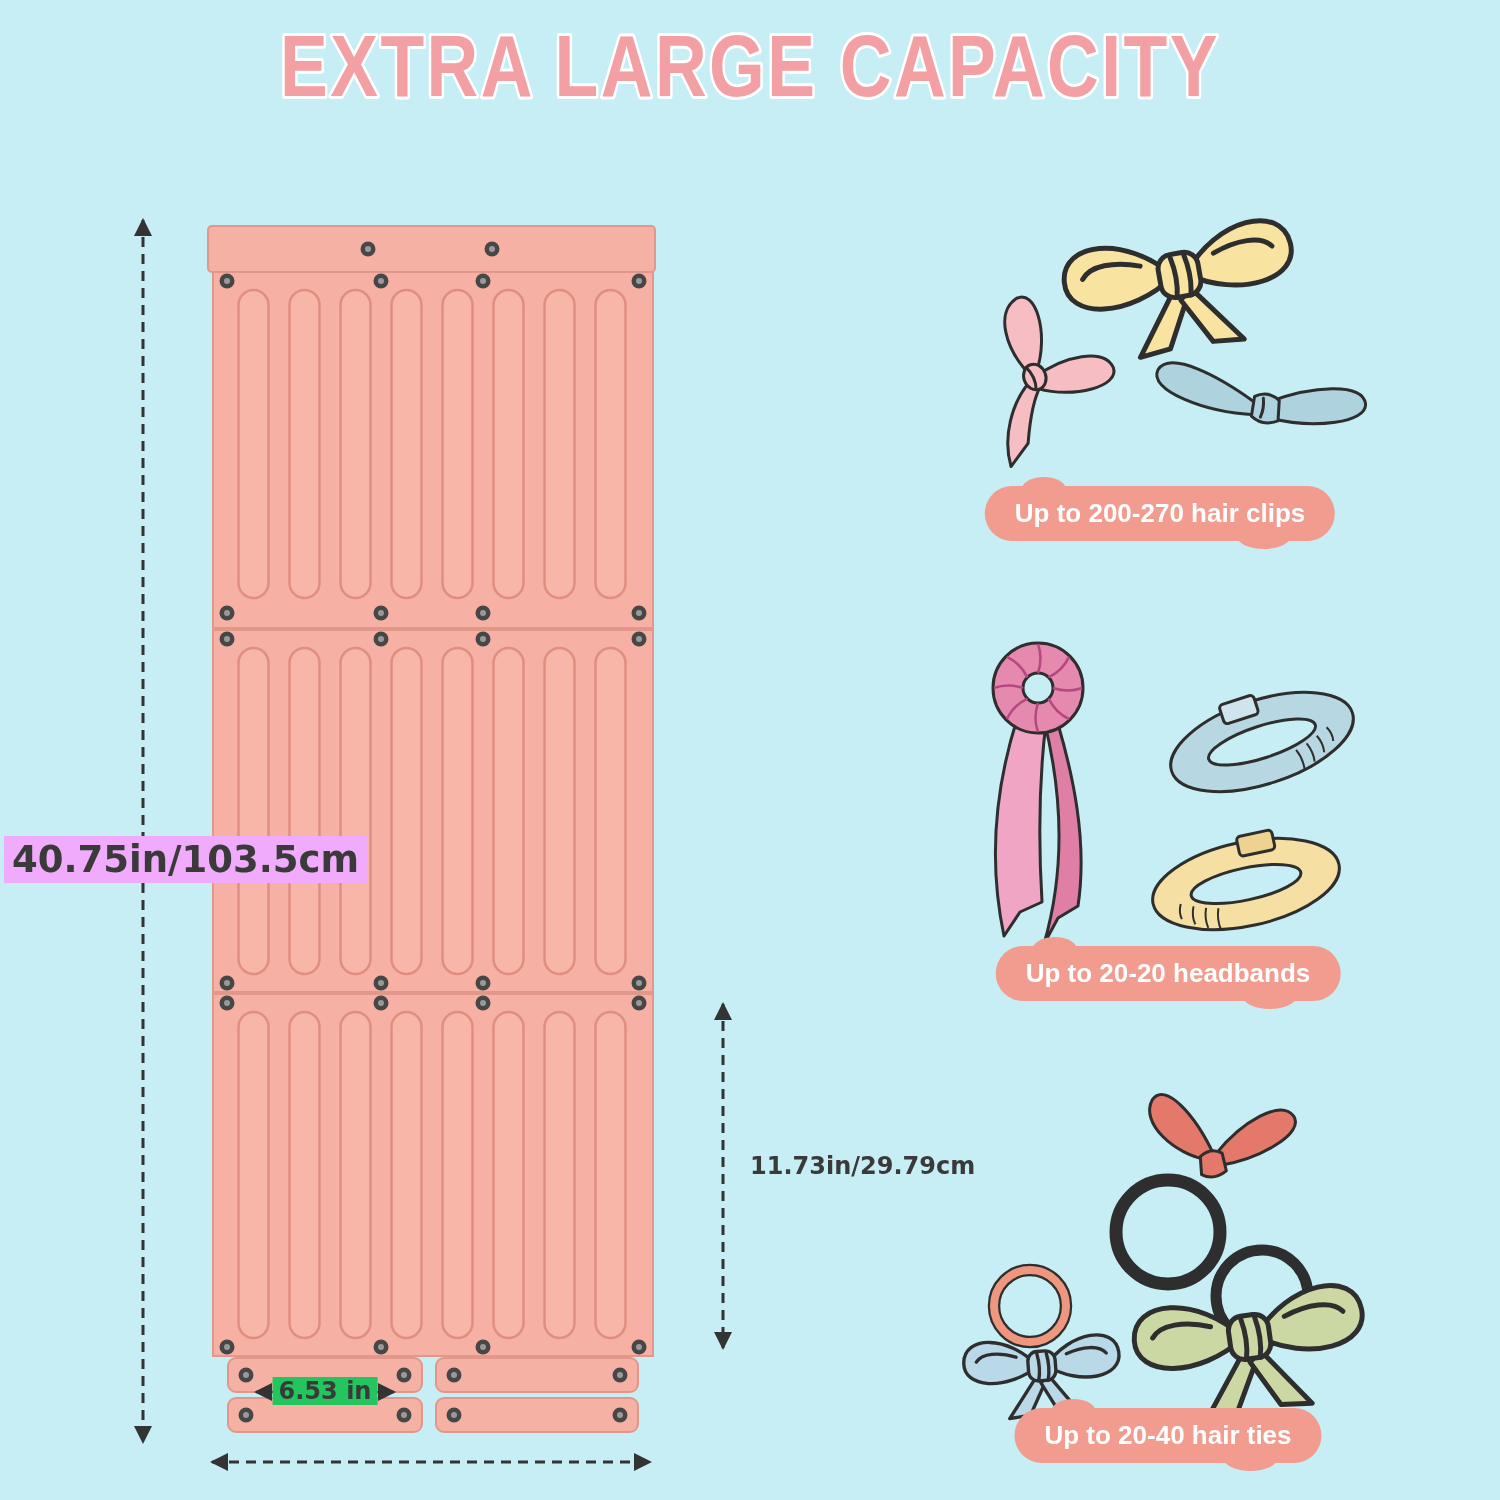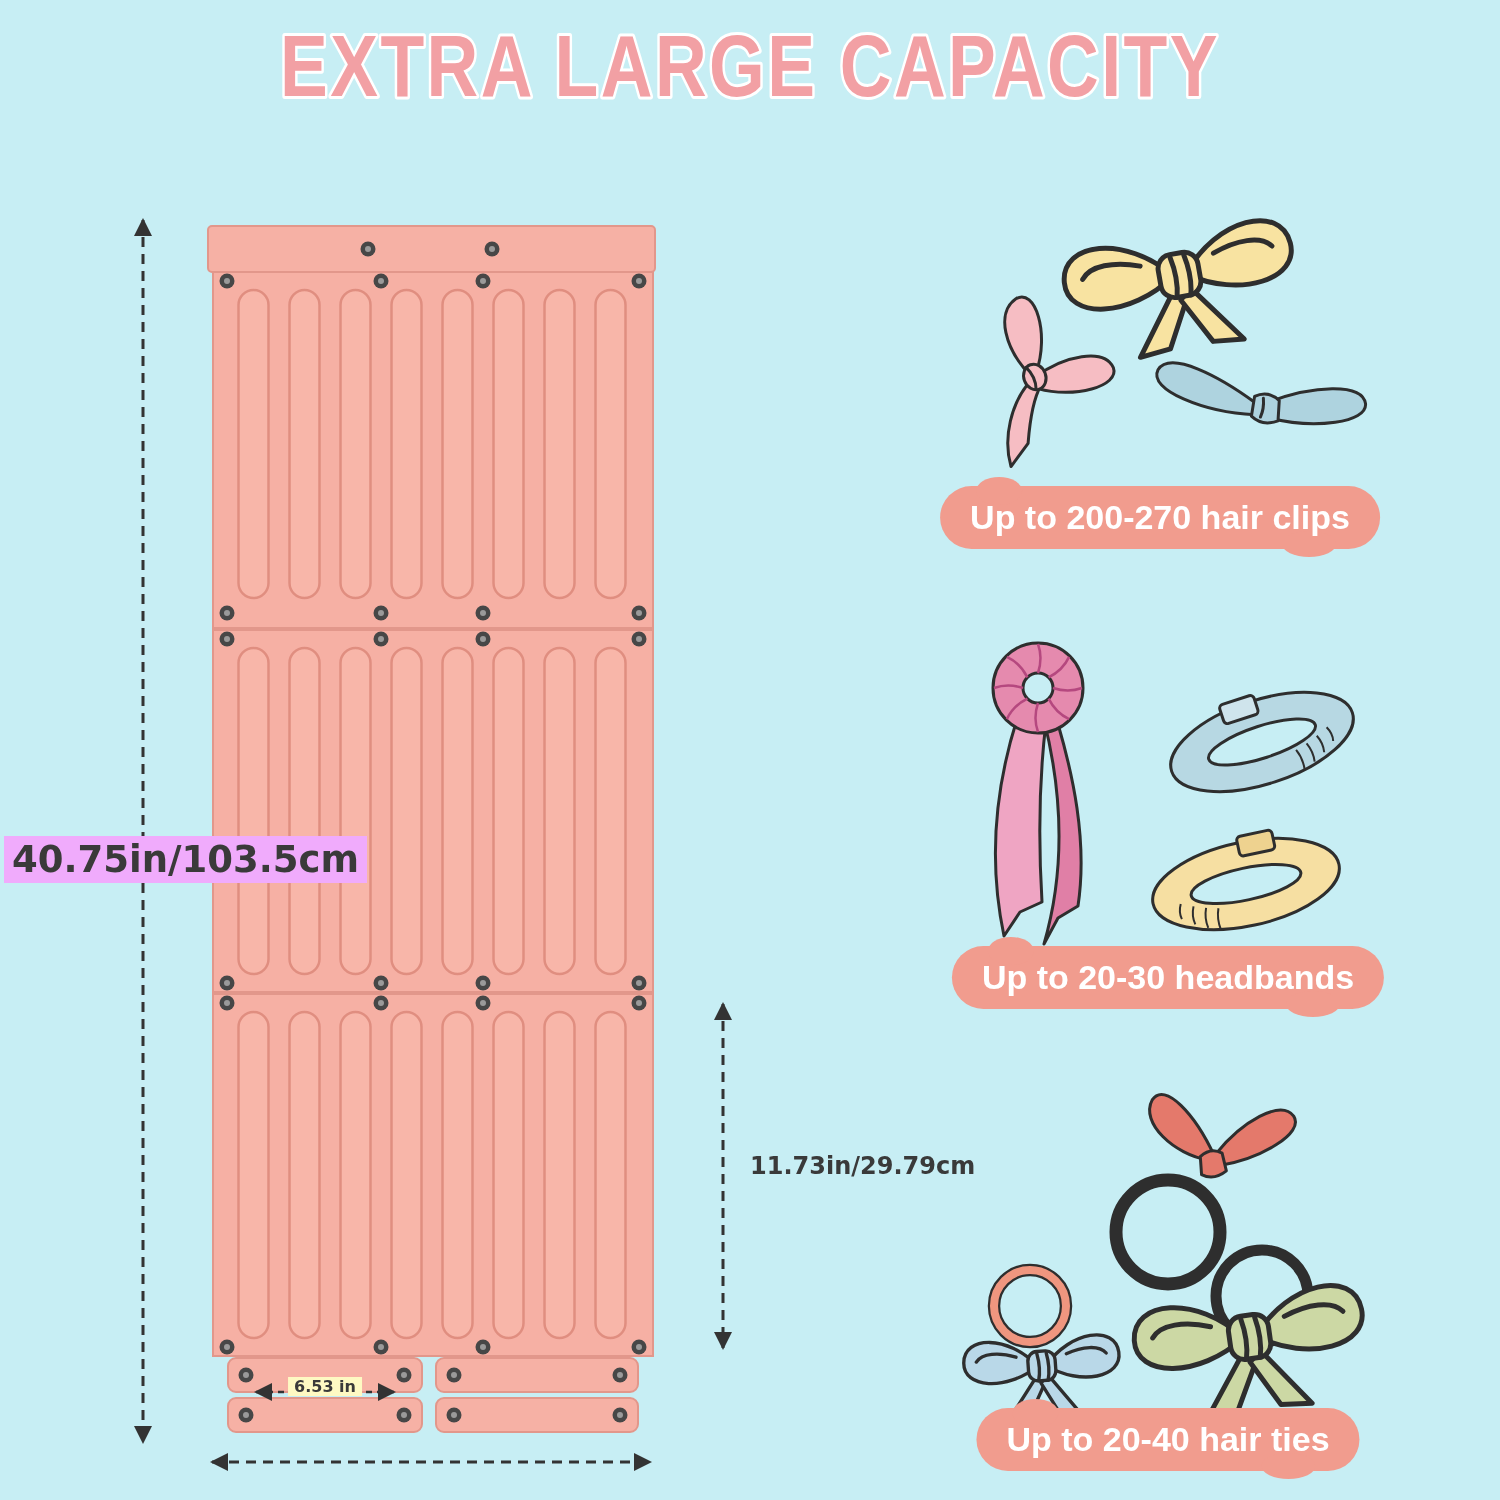--- a/index.html
+++ b/index.html
@@ -18,27 +18,27 @@
     font-weight:bold;
     color:#3a3a3a;
     background:#f0abfc;
     white-space:nowrap;
     padding:2px 8px;
     text-align:center;
   }
   .dim-total{left:4px;top:836px;font-size:37px}
   .dim-panel{left:742px;top:1150px;font-size:24px;background:transparent}
   .dim-width{left:430px;top:1436px;font-size:37px;transform:translateX(-50%)}
-  .dim-strip{left:325px;top:1377px;font-size:16px;background:#fef9c3;transform:translateX(-50%);padding:0 6px}
+  .dim-strip{left:325px;top:1377px;font-size:24px;background:#22c55e;transform:translateX(-50%);padding:0 6px}
   .cloud{
     position:absolute;
     background:#f19c8e;
     color:#ffffff;
     font-weight:bold;
-    font-size:34px;
+    font-size:26px;
     padding:12px 30px;
     border-radius:38px;
     white-space:nowrap;
     transform:translateX(-50%);
     text-align:center;
   }
   .cloud::before,.cloud::after{
     content:"";position:absolute;background:#f19c8e;border-radius:50%;
     width:46px;height:28px;top:-9px;left:36px;z-index:-1;
   }
@@ -254,15 +254,15 @@
         <use href="#bowClassic"></use>
       </g>
     </g>
   </svg>
 
   <div class="dim dim-total">40.75in/103.5cm</div>
   <div class="dim dim-panel">11.73in/29.79cm</div>
   <div class="dim dim-strip">6.53 in</div>
 
   <div class="cloud cloud-1">Up to 200-270 hair clips</div>
-  <div class="cloud cloud-2">Up to 20-30 headbands</div>
+  <div class="cloud cloud-2">Up to 20-20 headbands</div>
   <div class="cloud cloud-3">Up to 20-40 hair ties</div>
 </div>
 
 </body></html>

